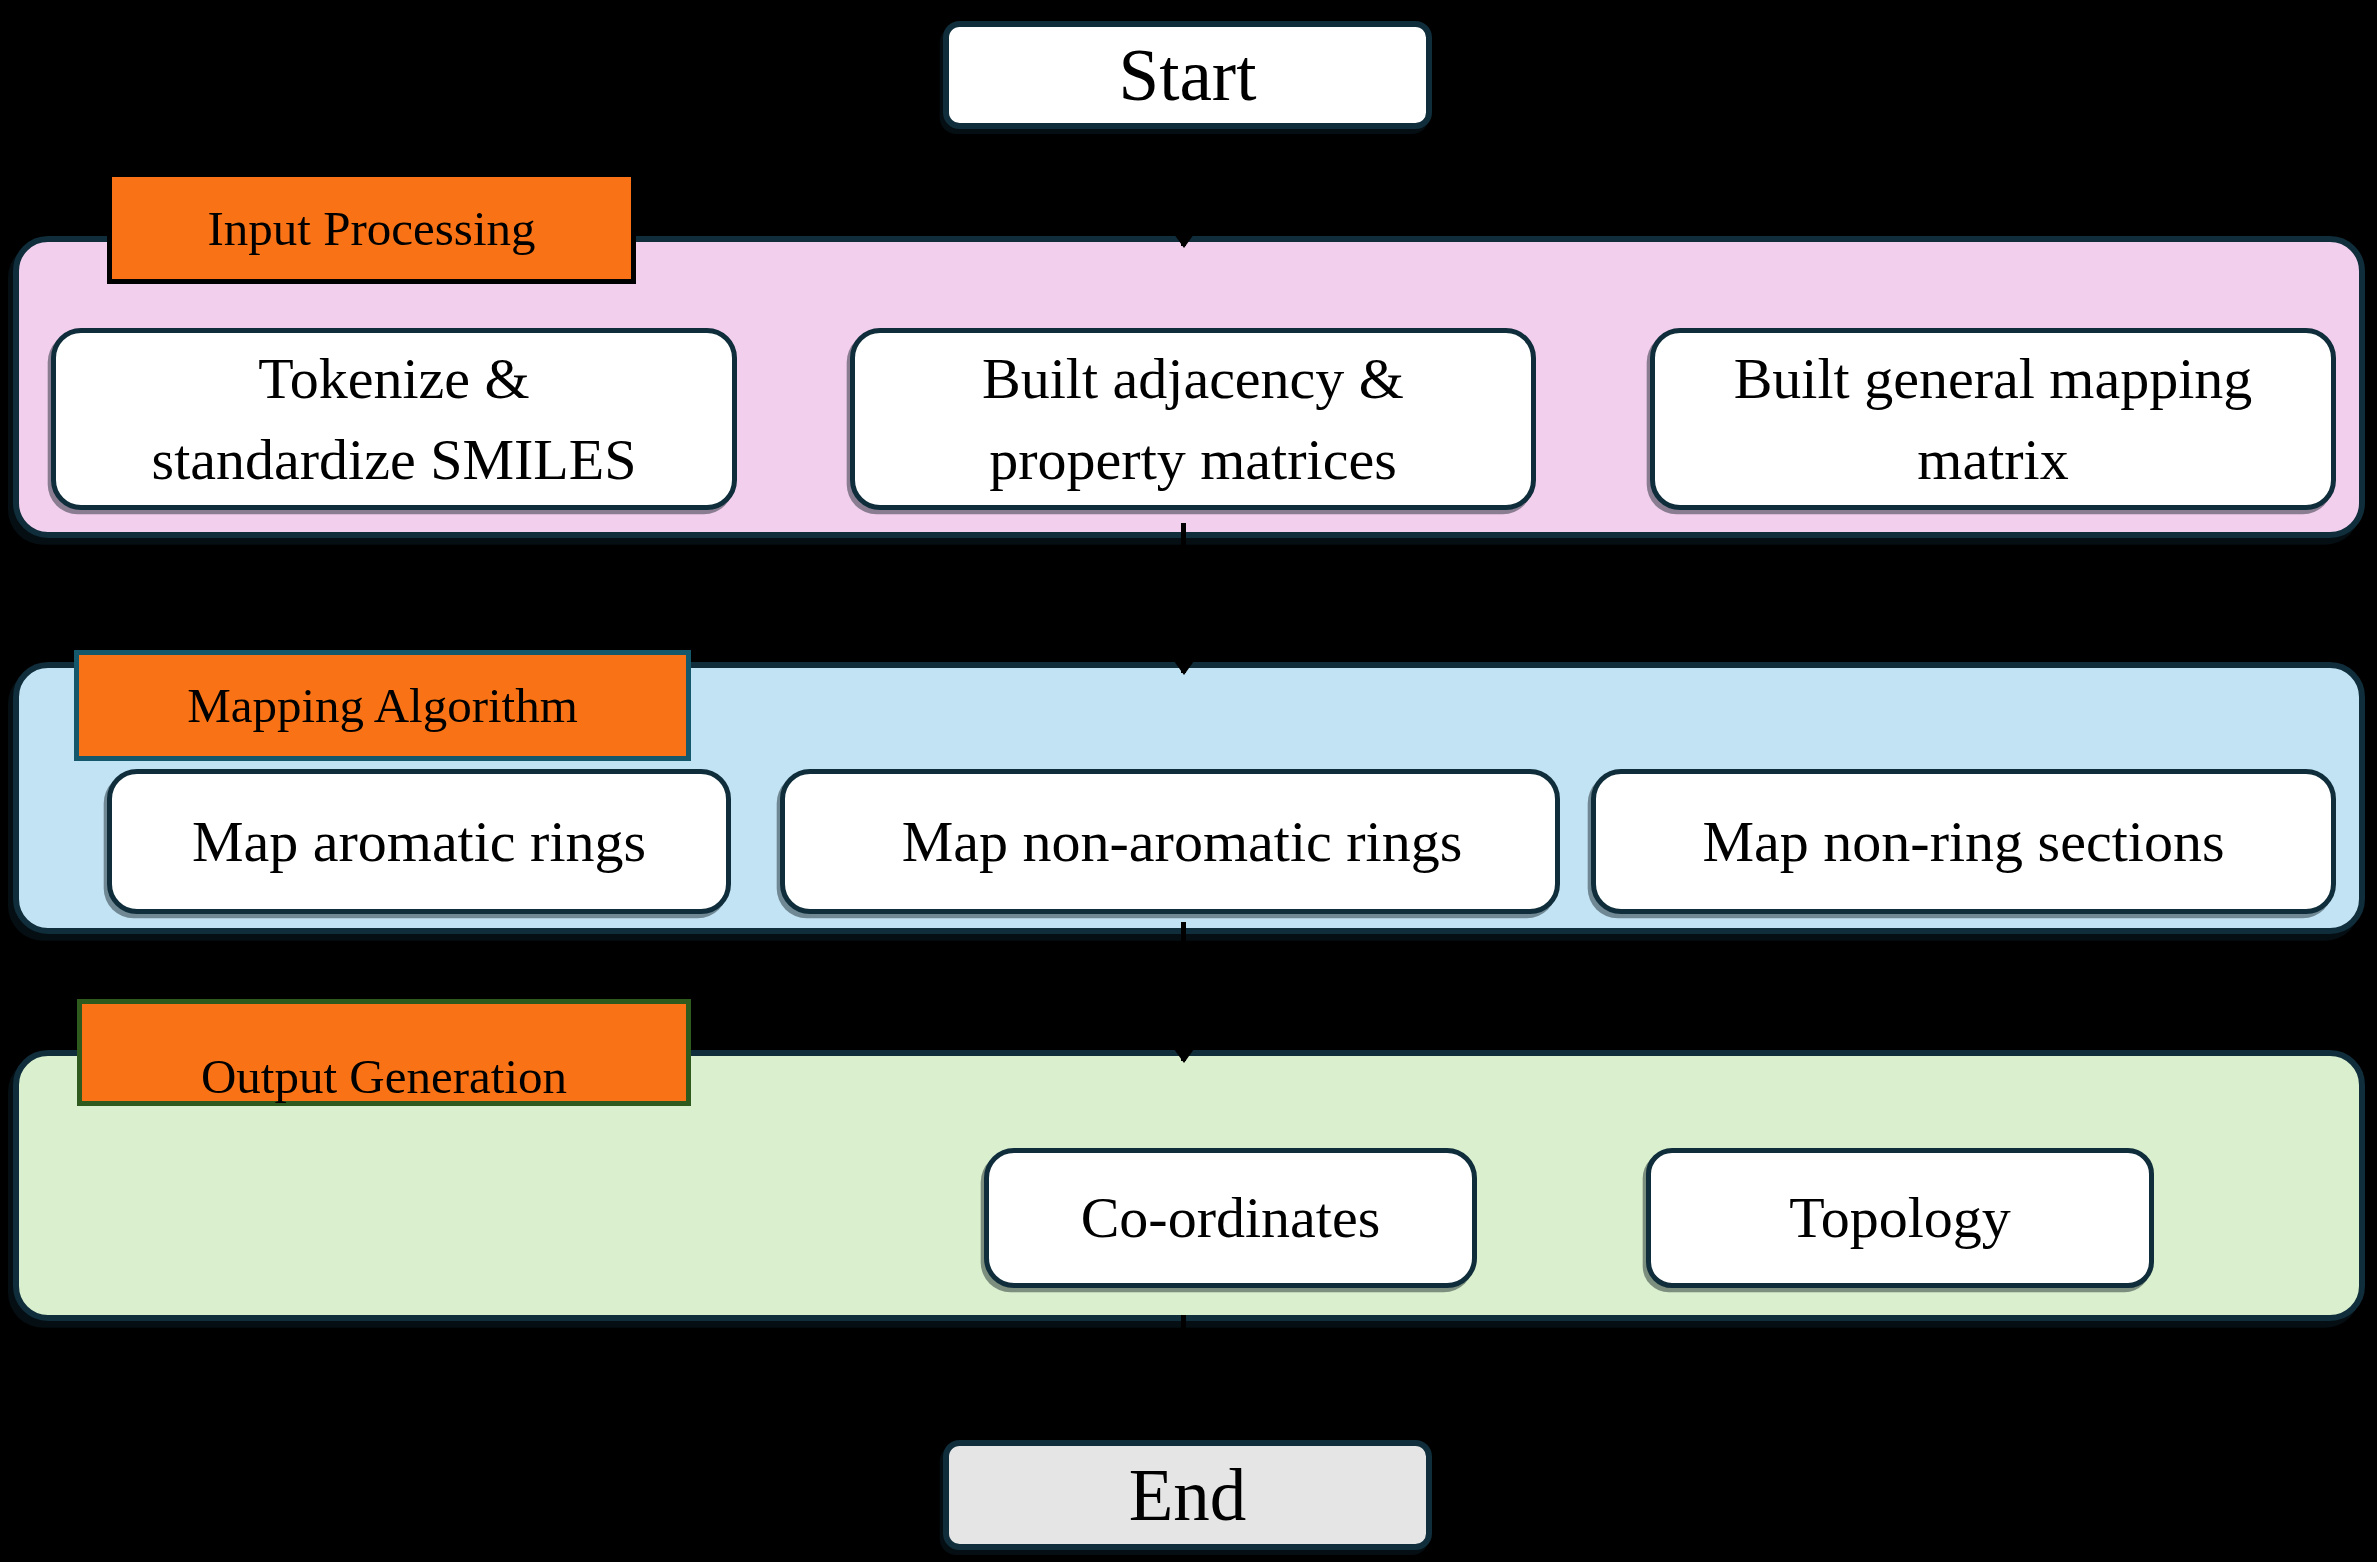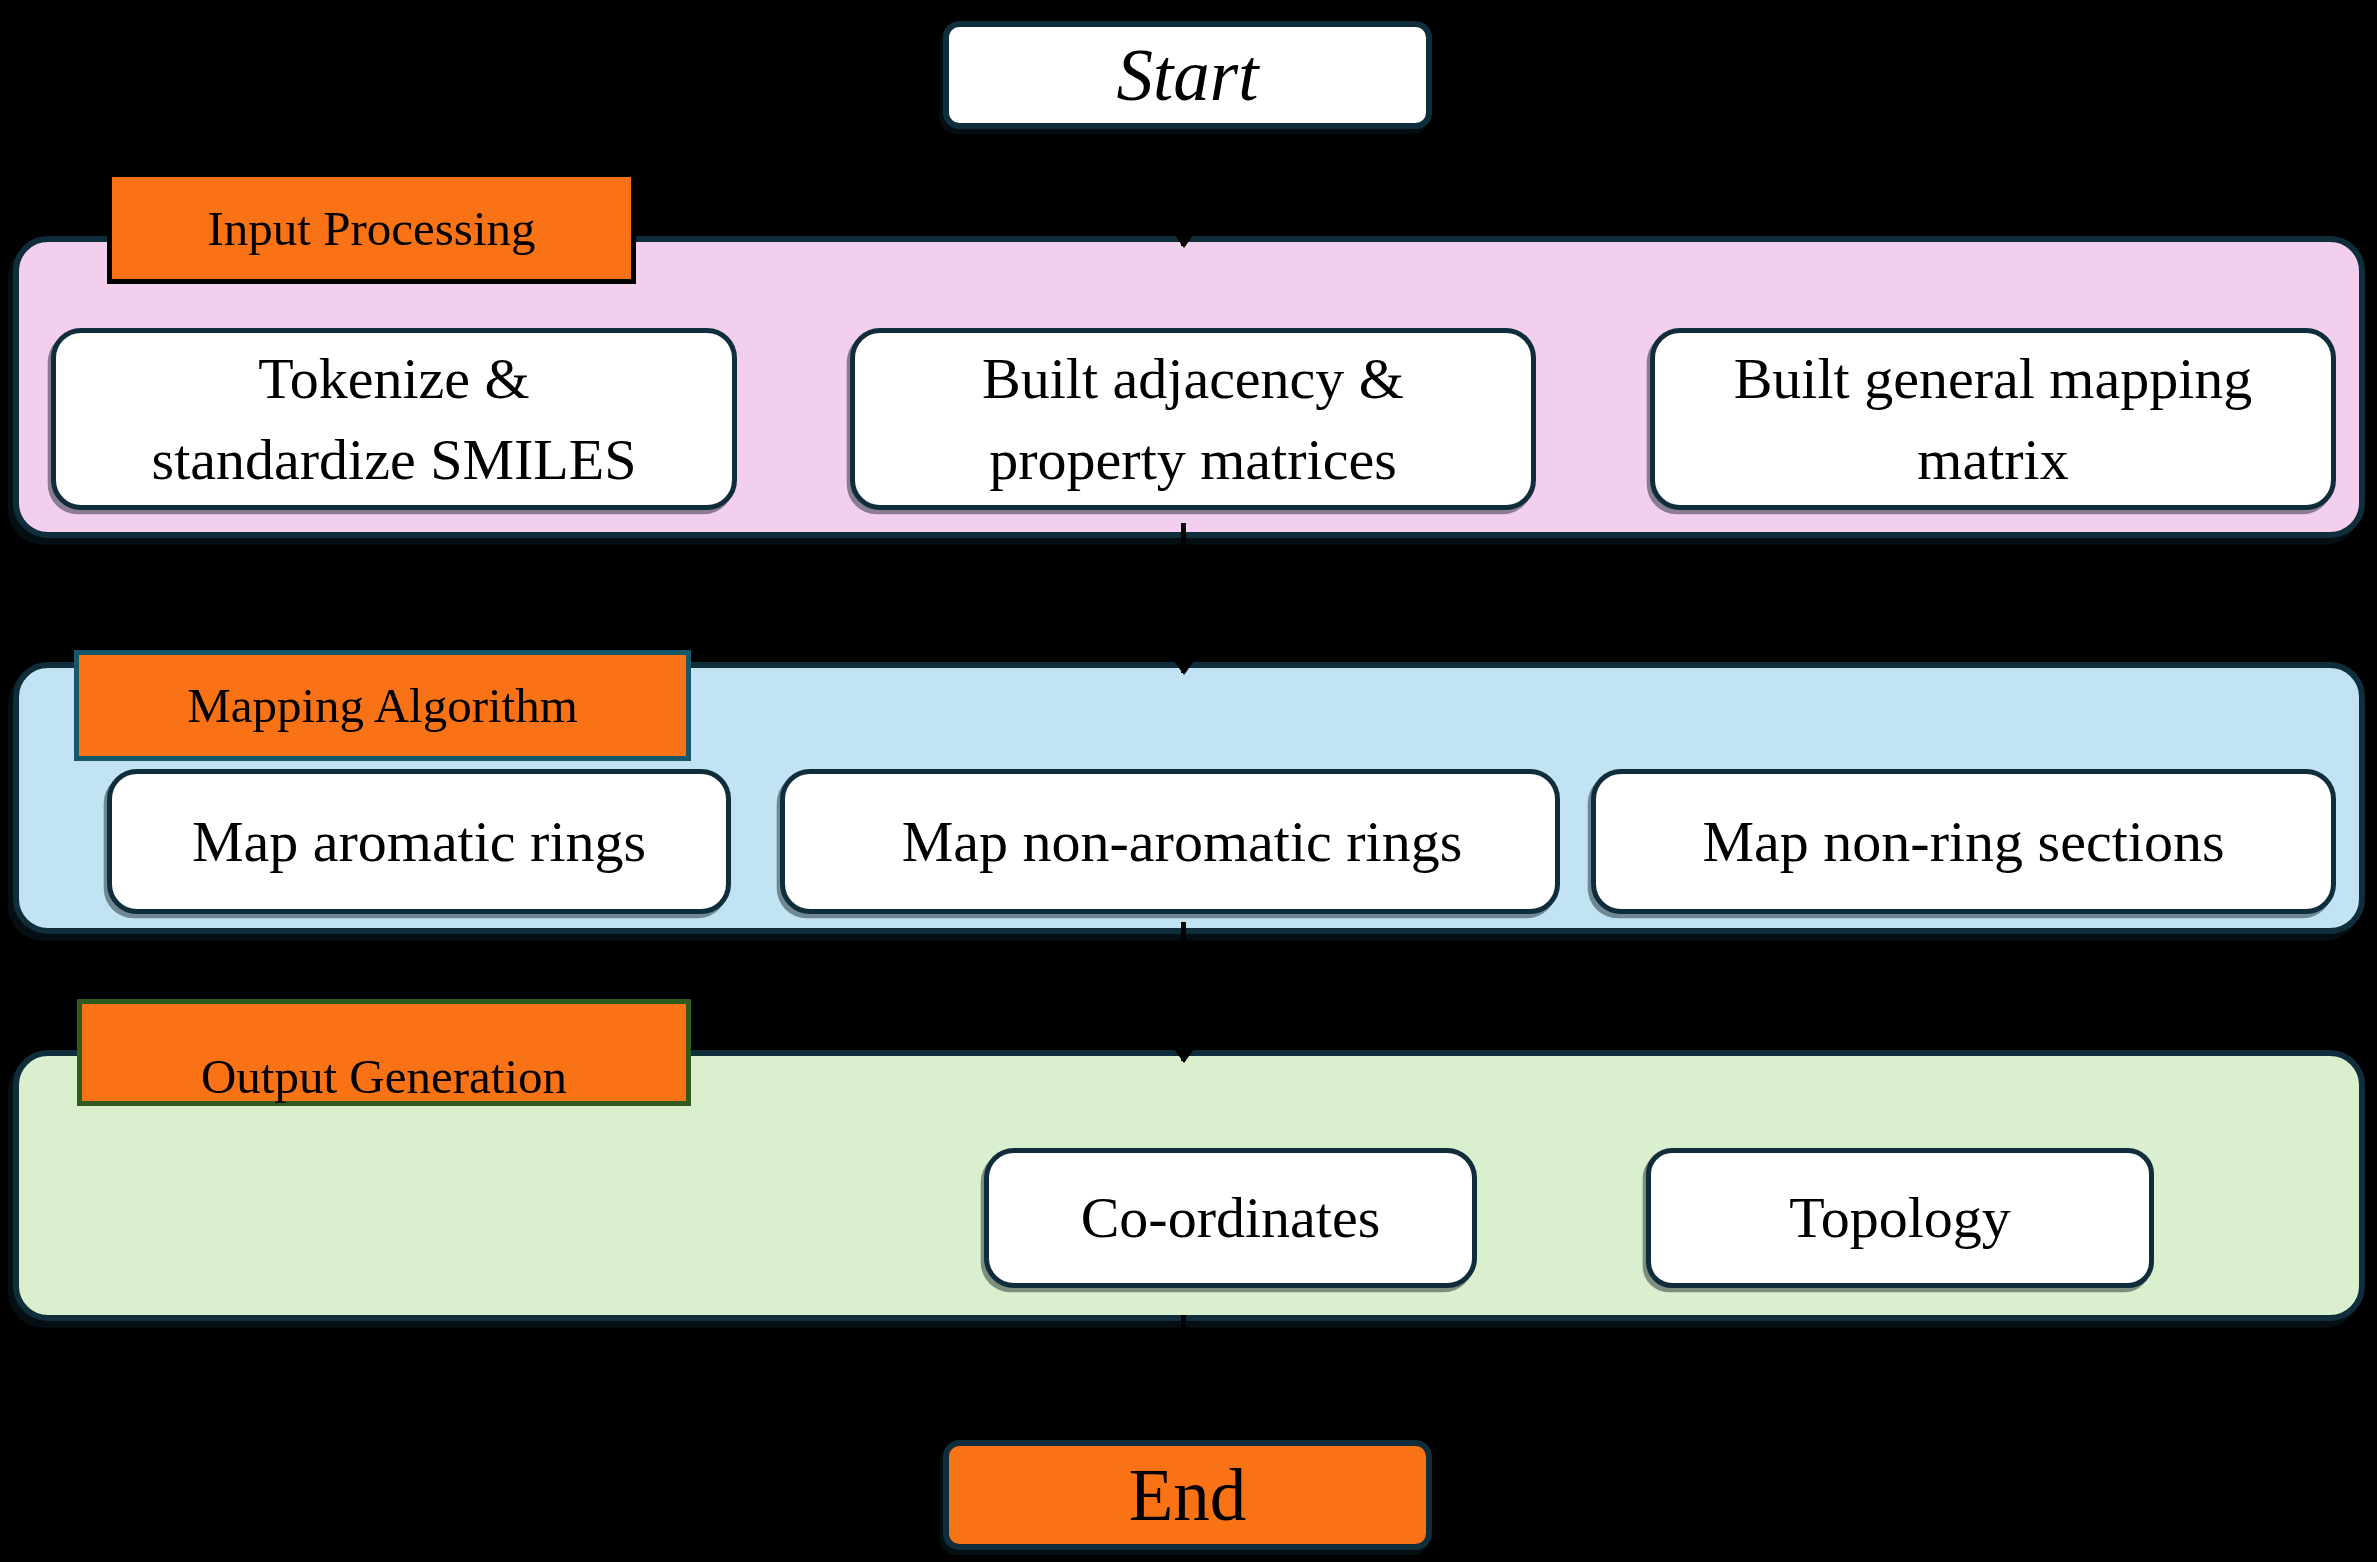--- a/index.html
+++ b/index.html
@@ -24,21 +24,21 @@
     border: 6.7px solid #0f2d3a;
     border-radius: 16.6px;
     display: flex;
     align-items: center;
     justify-content: center;
     font-size: 73px;
     line-height: 1;
     z-index: 3;
     box-shadow: -3.3px 5px 0 rgba(10, 25, 32, 0.55);
   }
-  .start-box { left: 943px; top: 21px;   width: 477px; height: 96px; font-style: italic; }
+  .start-box { left: 943px; top: 21px;   width: 477px; height: 96px; }
   .end-box   { left: 943px; top: 1440px; width: 477px; height: 98px; }
 
   
   .band {
     position: absolute;
     border: 6.7px solid #0f2d3a;
     border-radius: 35px;
     z-index: 1;
     box-shadow: -5px 6.7px 0 rgba(10, 25, 32, 0.55);
   }
@@ -176,18 +176,18 @@
     <span>Co-ordinates</span>
   </div>
   <div class="step s3-step3" style="border-color: rgb(15, 45, 58);">
     <span>Topology</span>
   </div>
 
   <div class="connector c4" style="background-color: rgb(0, 0, 0); color: rgb(0, 0, 0);">
     <div class="arrowhead"></div>
   </div>
 
-  <div class="terminal end-box" style="background-color: #f97316; border-color: rgb(15, 45, 58);">
+  <div class="terminal end-box" style="background-color: #e5e5e5; border-color: rgb(15, 45, 58);">
     <span>End</span>
   </div>
 
 </div>
 
 
 </body></html>

